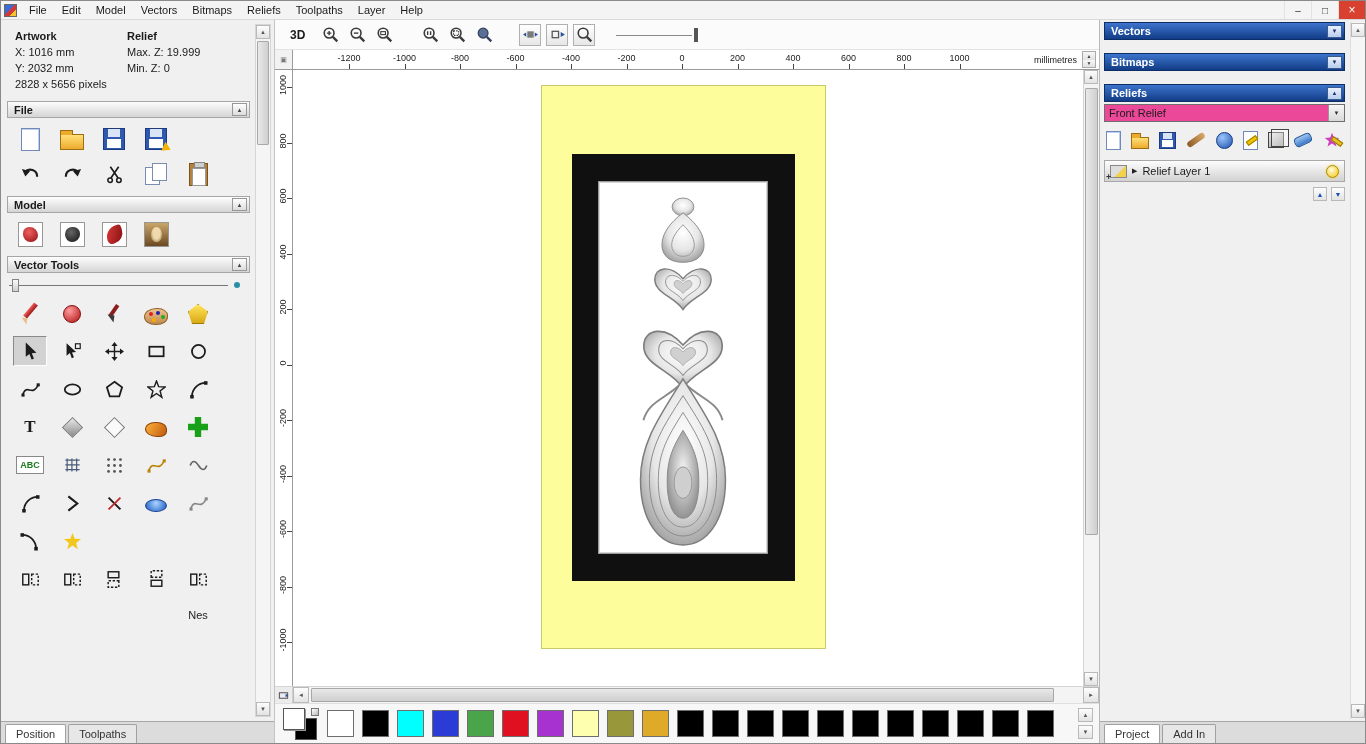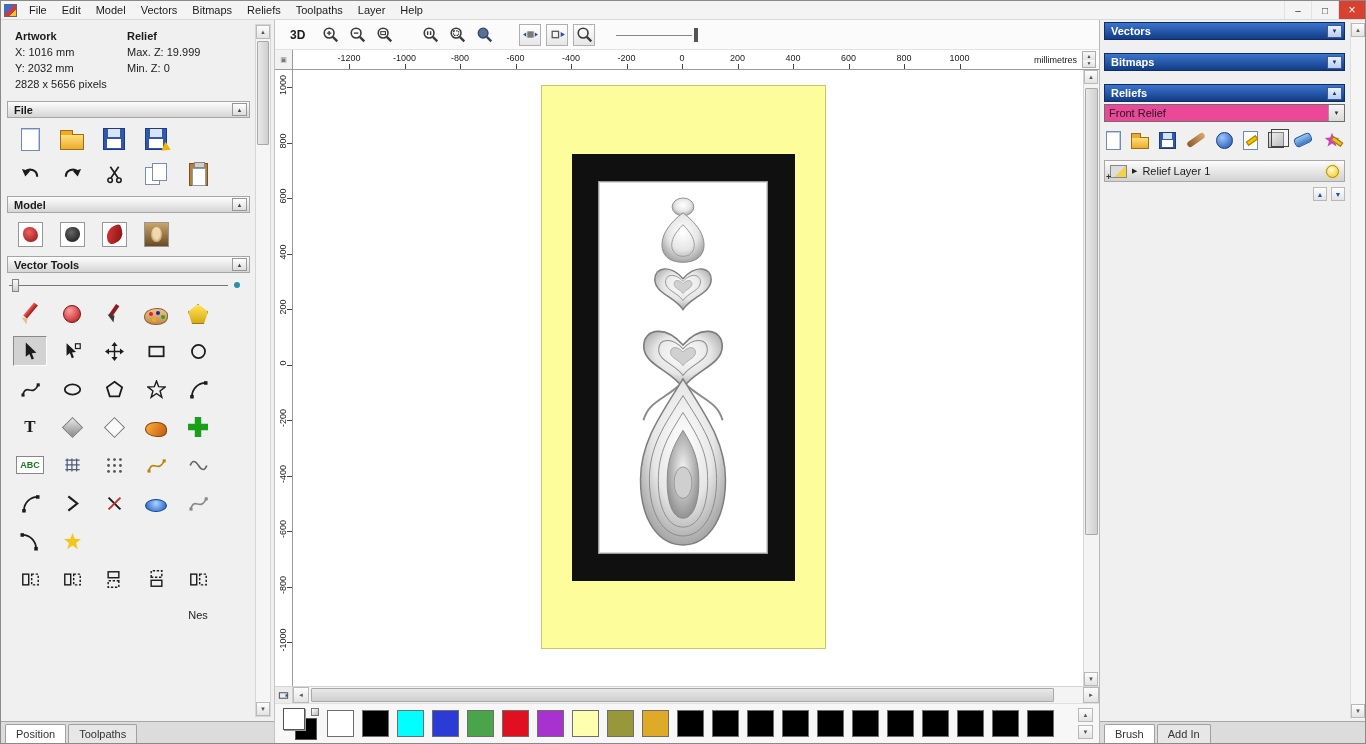--- a/index.html
+++ b/index.html
@@ -831,19 +831,19 @@
           <span class="sb-btn">▼</span>
         </div>
 
         <div class="rp-scrollbar">
           <span class="sb-btn">▲</span>
           <span class="sb-btn">▼</span>
         </div>
       </div>
 
       <div class="tabbar">
-        <span class="tab active">Brush</span>
+        <span class="tab active">Project</span>
         <span class="tab">Add In</span>
       </div>
     </div>
   </div>
 
 </div>
 
 </body></html>

